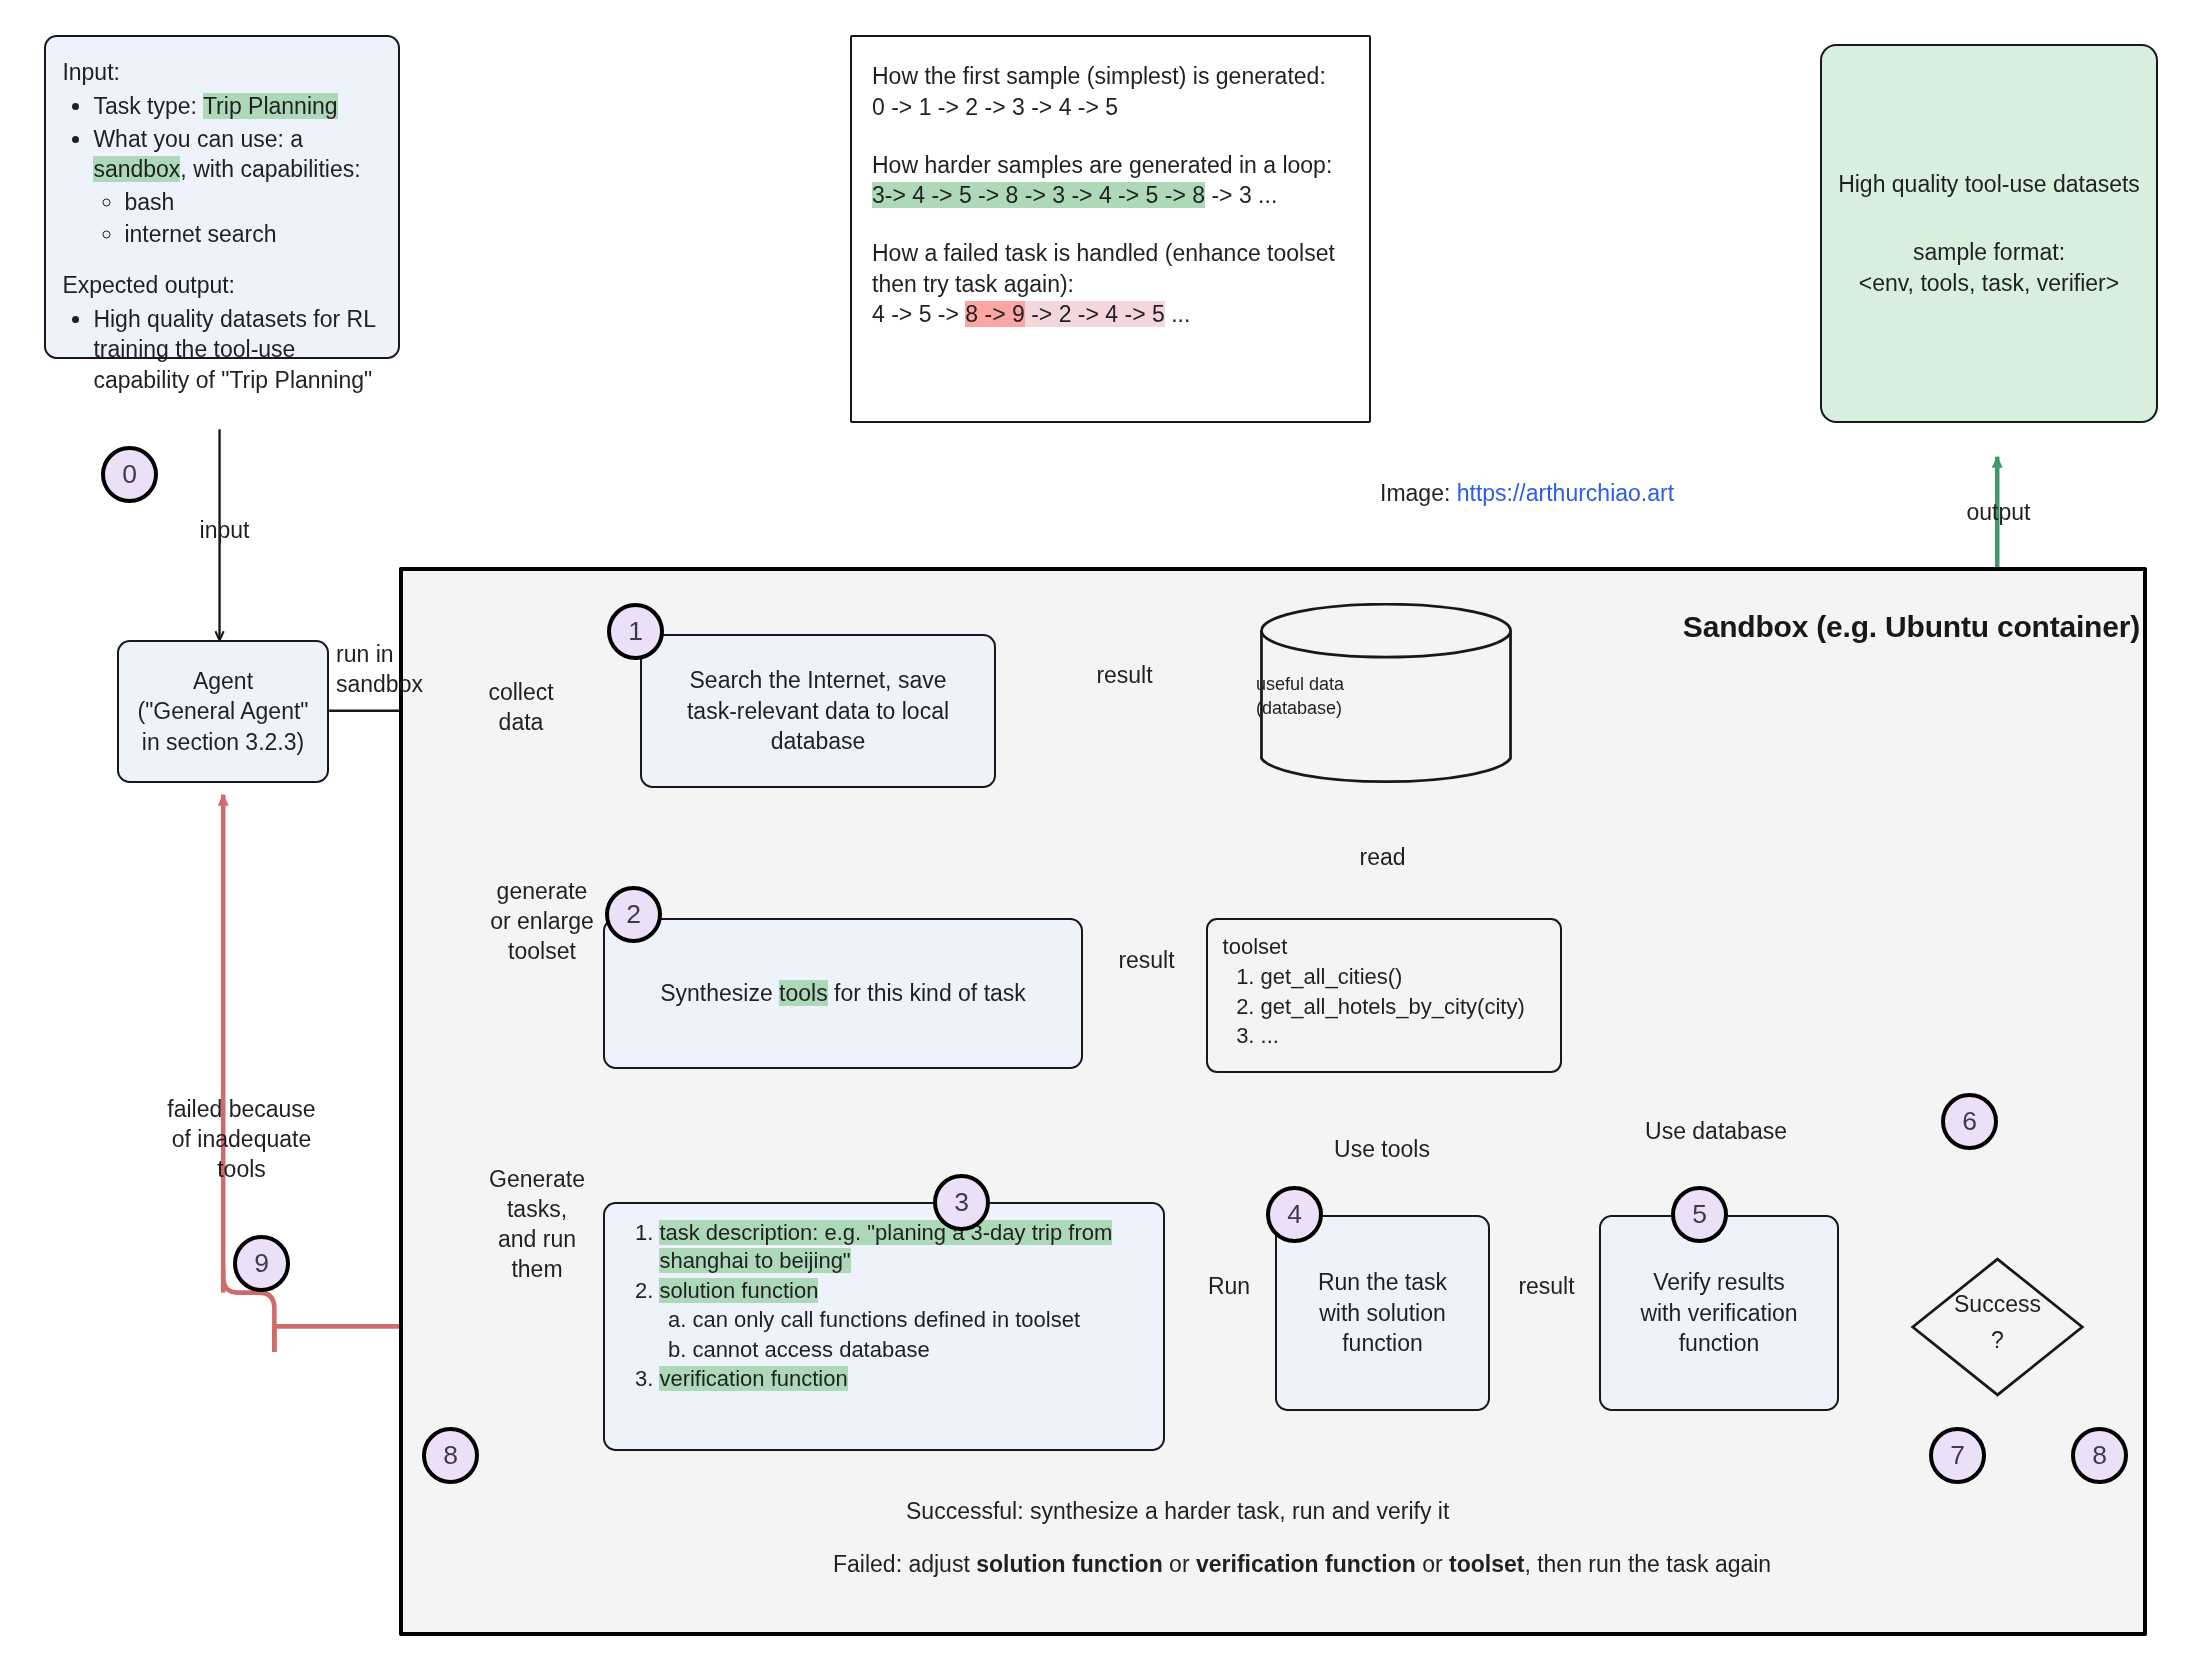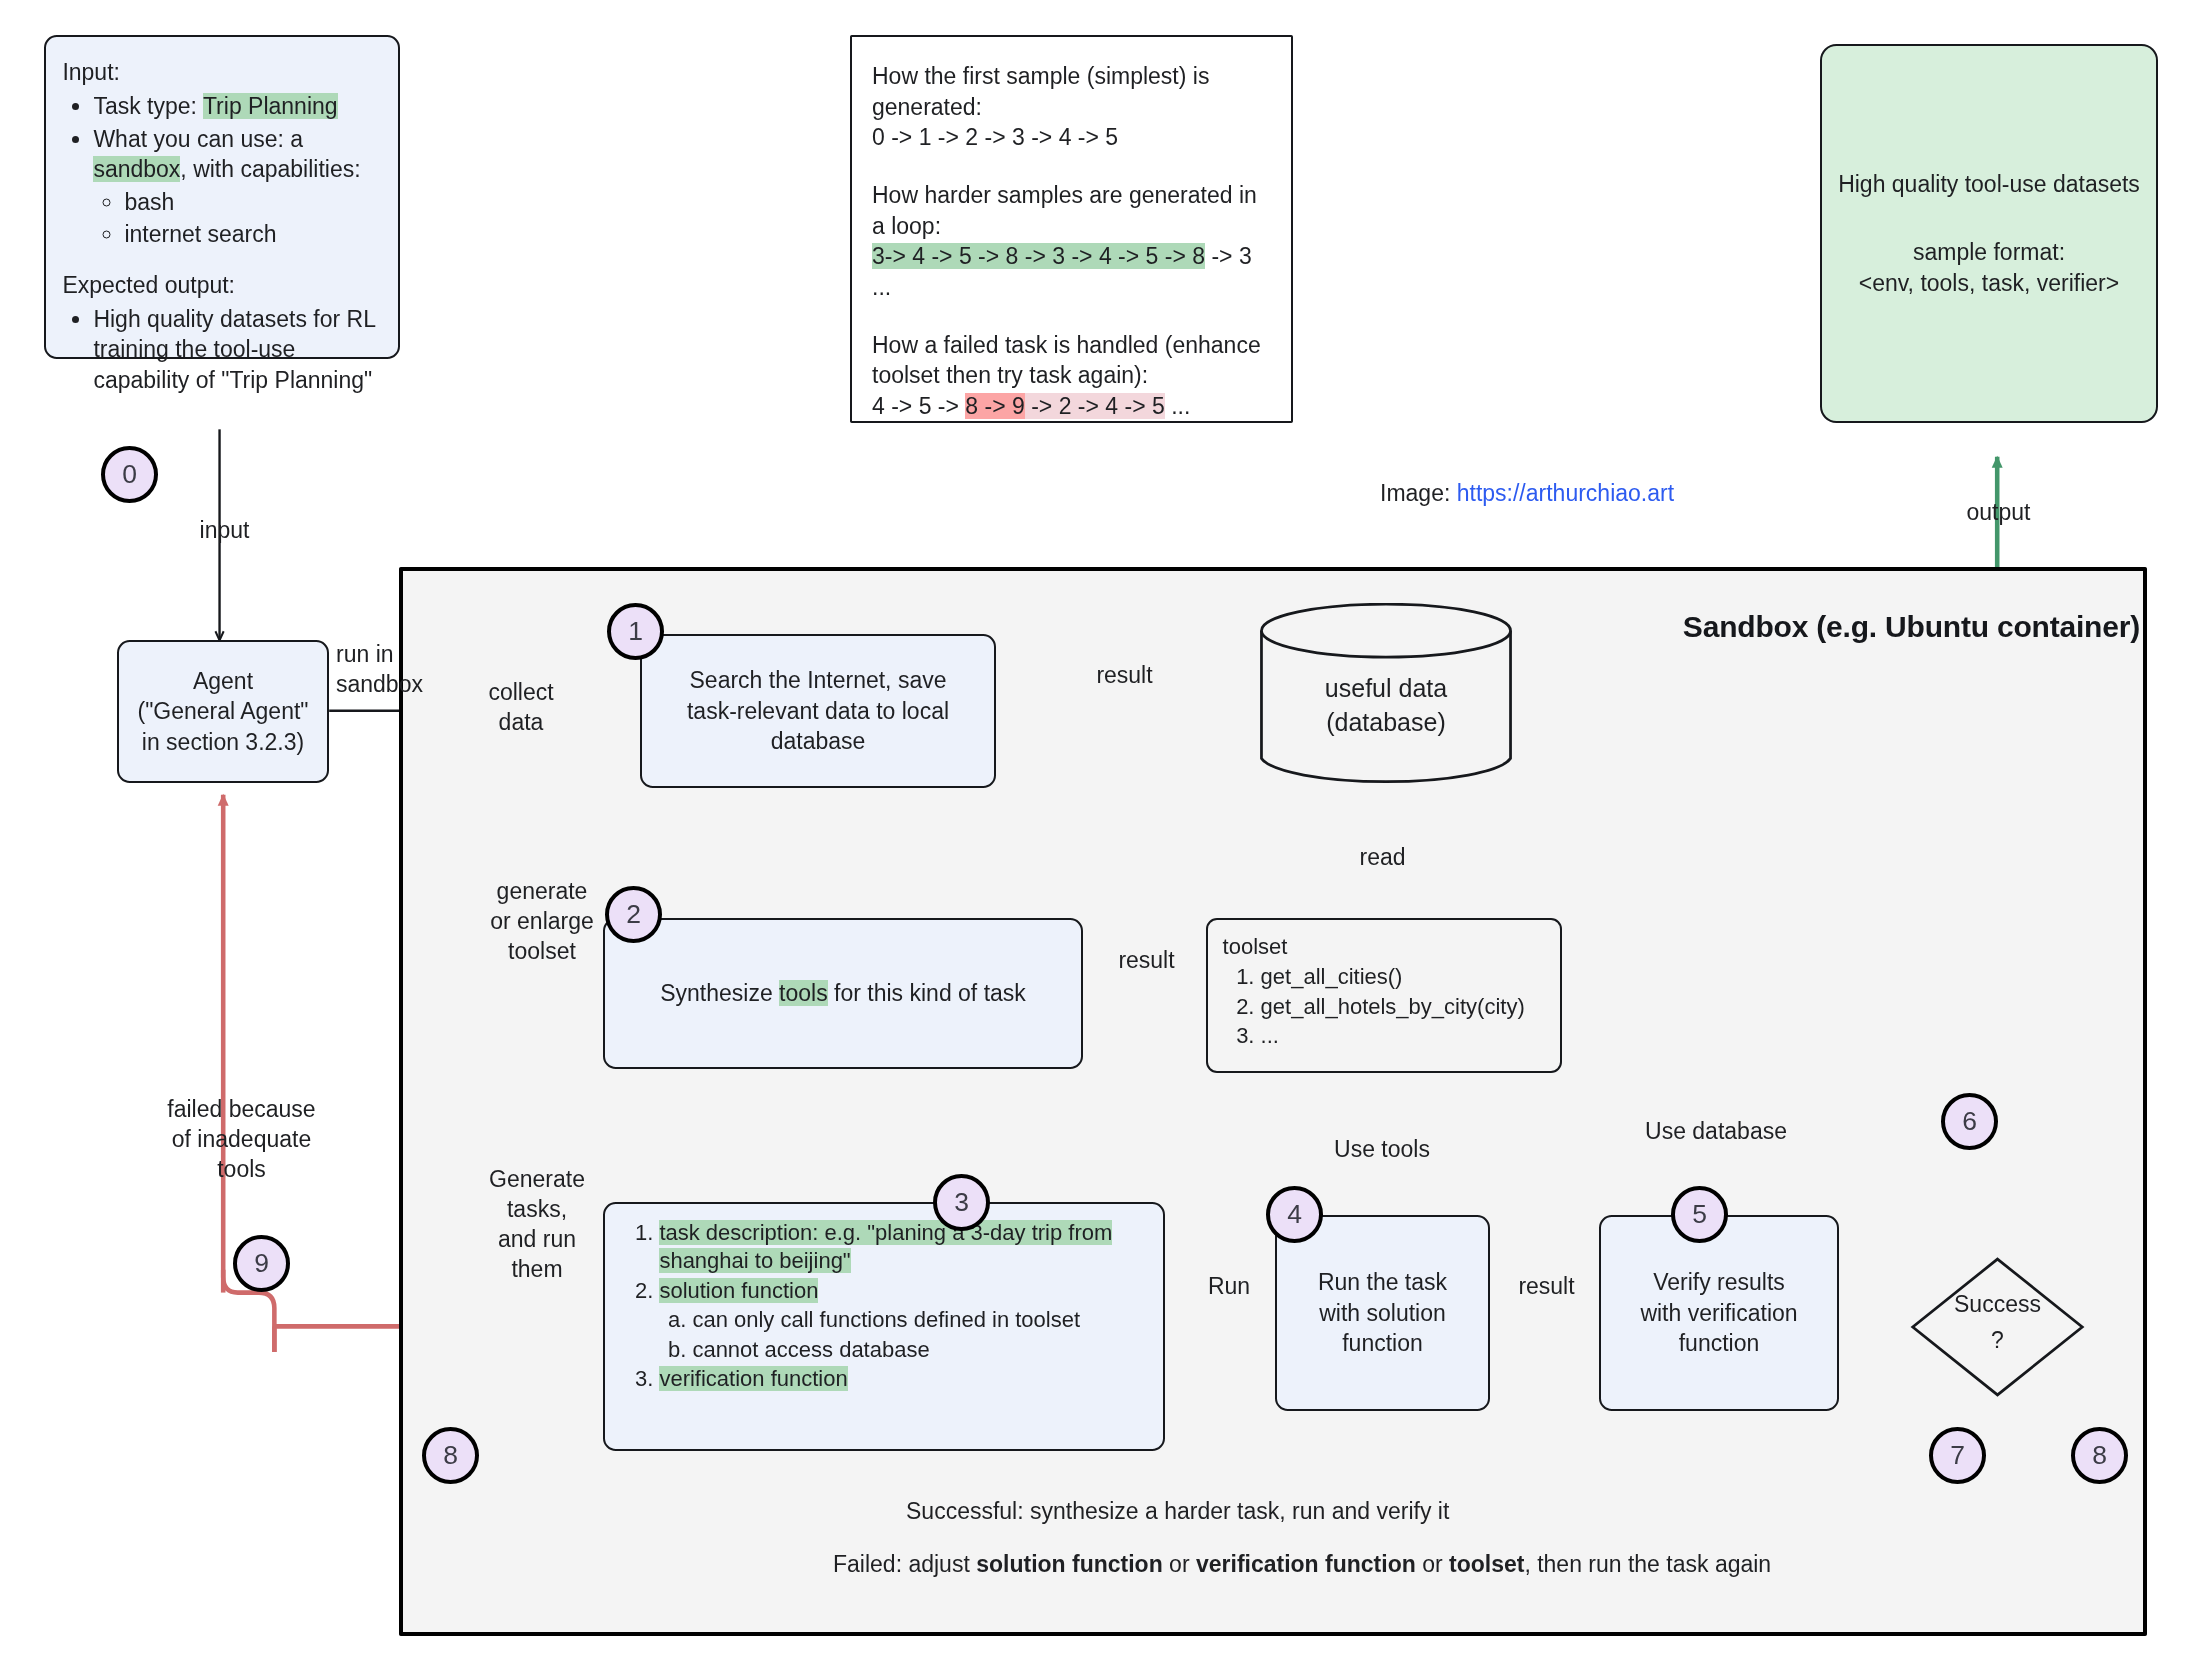--- a/index.html
+++ b/index.html
@@ -40,21 +40,21 @@
   ul.lv2>li{margin:1.8px 0;}
 
   ol.tl{margin:1.8px 0 0 0;padding-left:38px;}
   ol.tl>li{margin:0.9px 0;}
   ol.abl{margin:0;padding-left:33px;list-style:lower-alpha;}
   ol.abl>li{margin:0.9px 0;}
 
   svg.layer{position:absolute;left:0;top:0;width:2193px;height:1679px;pointer-events:none;}
 
   .link{color:#2d5bf0;}
-  .cylinder-label{font-size:25px;text-align:center;line-height:1.35;}
+  .cylinder-label{font-size:18px;line-height:1.35;}
 </style>
 </head>
 <body>
 
 <svg class="layer" viewBox="0 0 2400 1838">
   <defs>
     <marker id="ah" markerWidth="13" markerHeight="13" refX="10" refY="5.5" orient="auto" markerUnits="userSpaceOnUse">
       <path d="M1,1 L11,5.5 L1,10" fill="none" stroke="#16181c" stroke-width="2.2"></path>
     </marker>
     <marker id="ah-solid" markerWidth="16" markerHeight="16" refX="12" refY="6.5" orient="auto" markerUnits="userSpaceOnUse">
@@ -120,21 +120,21 @@
         <li>internet search</li>
       </ul>
     </li>
   </ul>
   <div class="txt" style="margin-top:20px;">Expected output:</div>
   <ul class="lv1 txt">
     <li>High quality datasets for RL training the tool-use capability of "Trip Planning"</li>
   </ul>
 </div>
 
-<div class="abs card-white" style="left:850px;top:35px;width:443px;height:388px;padding:24px 20px;">
+<div class="abs card-white" style="left:850px;top:35px;width:521px;height:388px;padding:24px 20px;">
   <div class="txt">
     <div>How the first sample (simplest) is generated:</div>
     <div>0 -&gt; 1 -&gt; 2 -&gt; 3 -&gt; 4 -&gt; 5</div>
   </div>
   <div class="txt" style="margin-top:27.4px;">
     <div>How harder samples are generated in a loop:</div>
     <div><span class="hl-green">3-&gt; 4 -&gt; 5 -&gt; 8 -&gt; 3 -&gt; 4 -&gt; 5 -&gt; 8</span><span> -&gt; 3 ...</span></div>
   </div>
   <div class="txt" style="margin-top:27.4px;">
     <div>How a failed task is handled (enhance toolset then try task again):</div>

